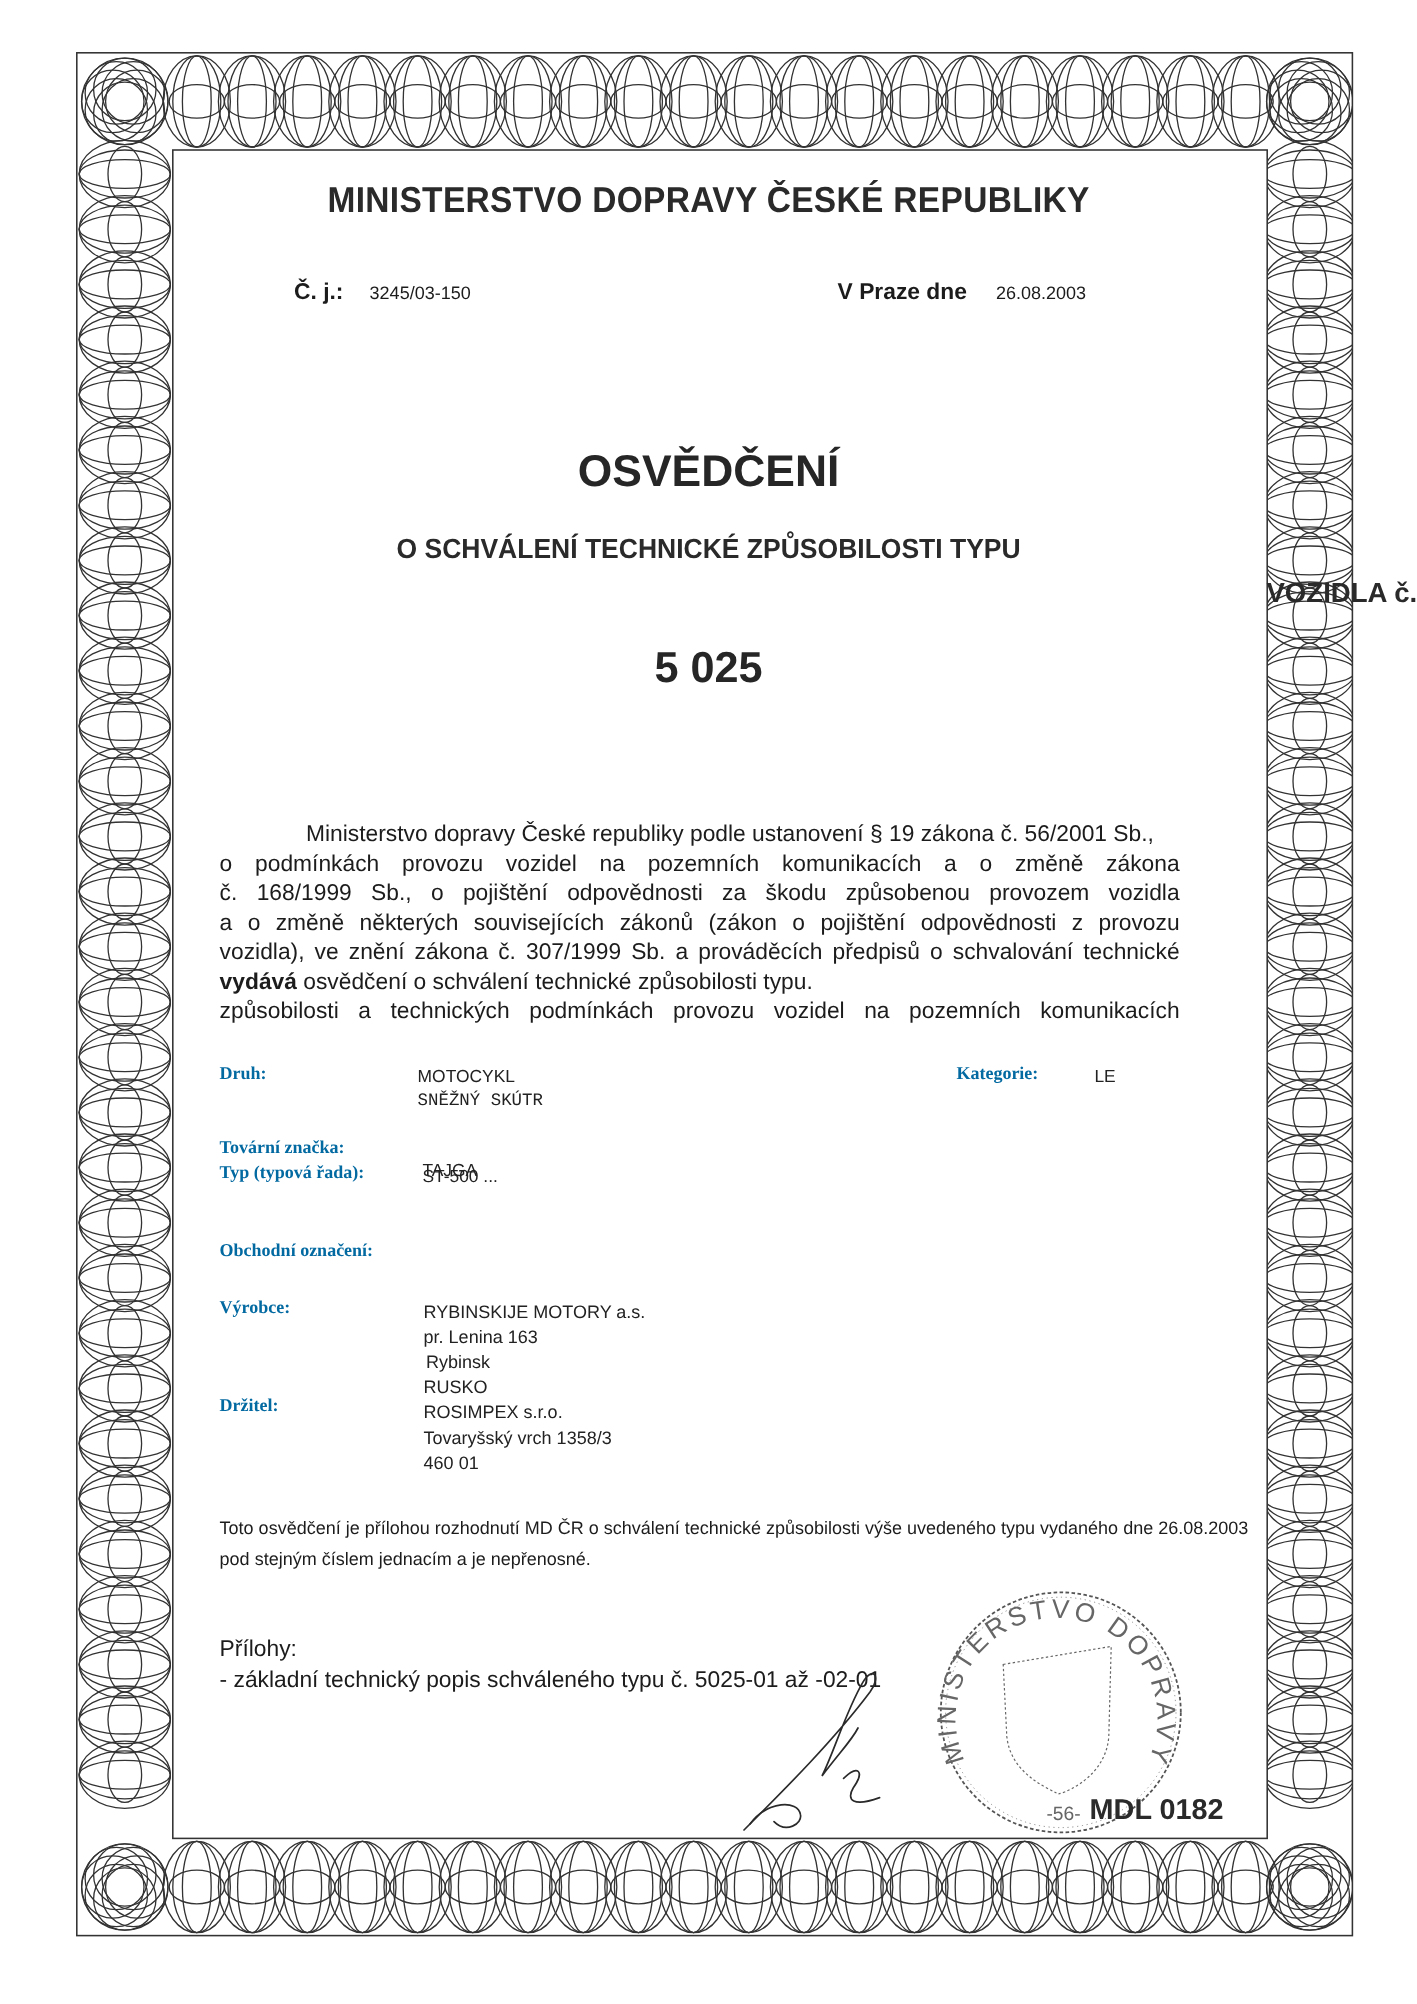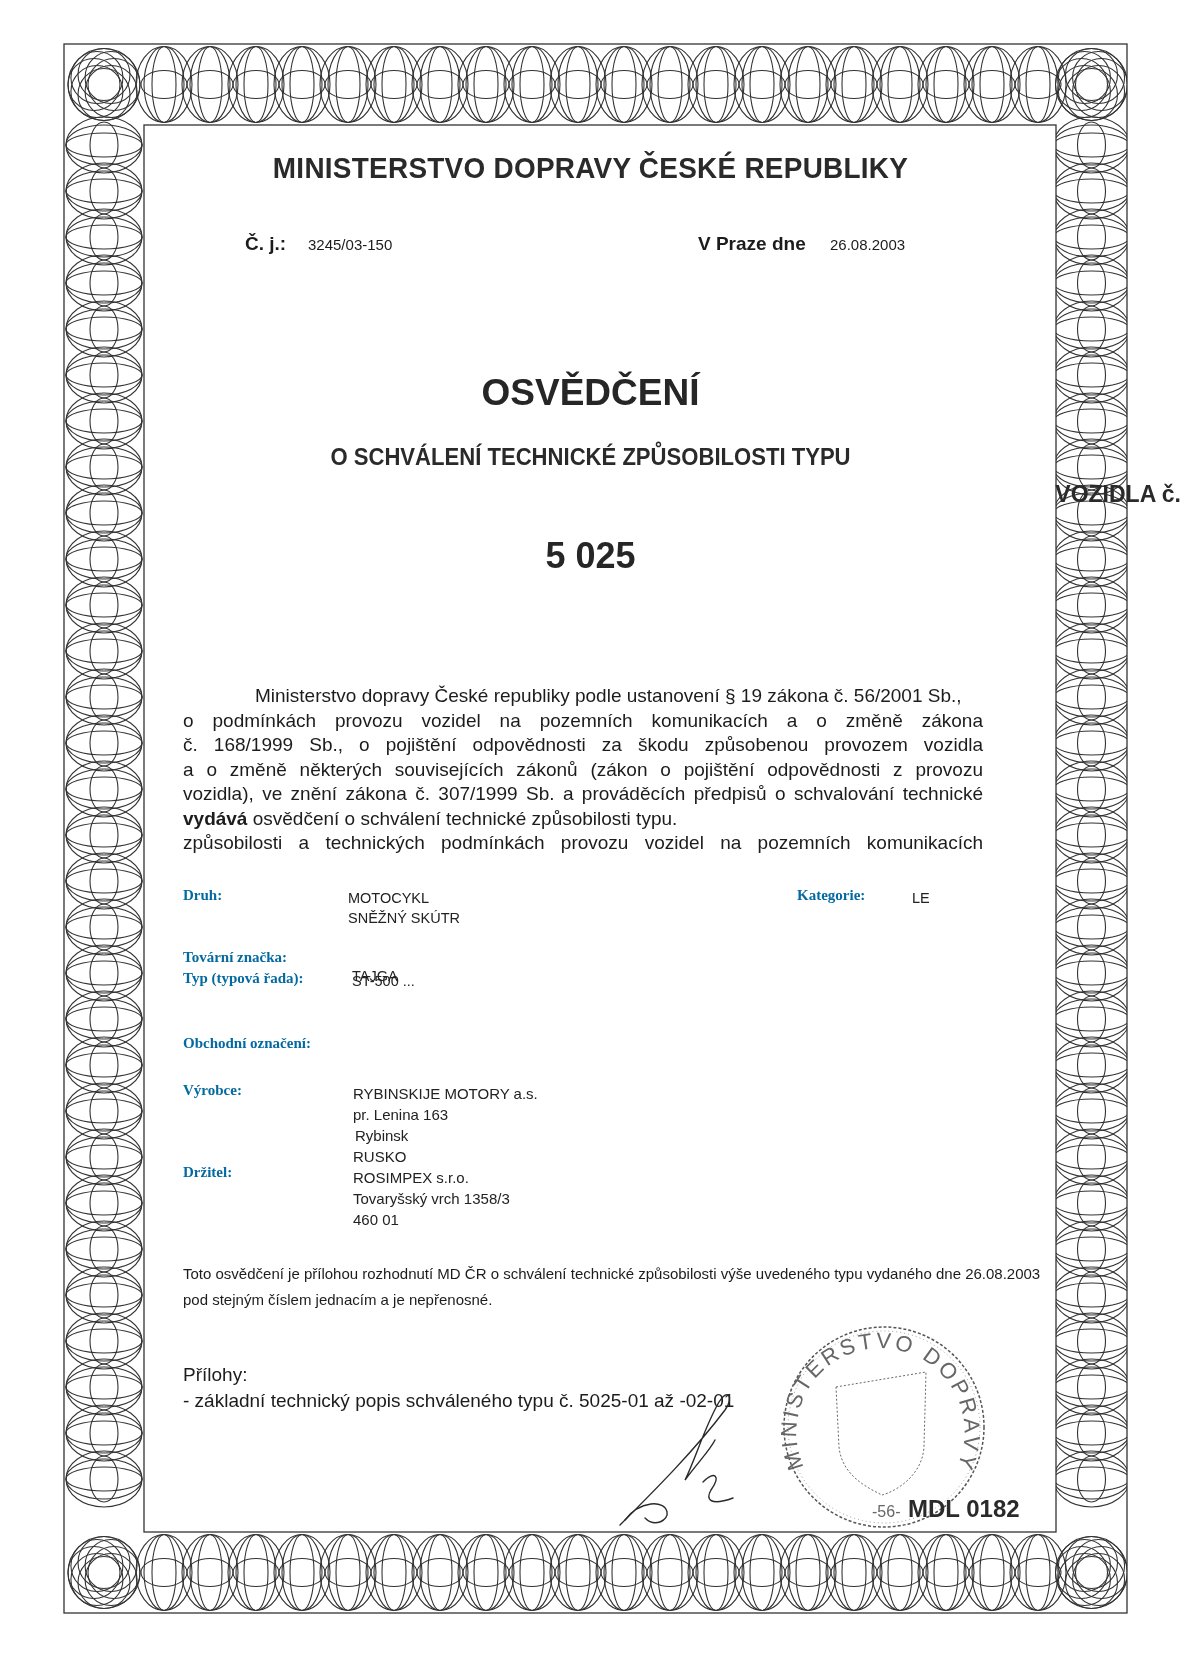--- a/index.html
+++ b/index.html
@@ -505,21 +505,21 @@
   <span class="line justify">o podmínkách provozu vozidel na pozemních komunikacích a o změně zákona</span>
   <span class="line justify">č. 168/1999 Sb., o pojištění odpovědnosti za škodu způsobenou provozem vozidla</span>
   <span class="line justify">a o změně některých souvisejících zákonů (zákon o pojištění odpovědnosti z provozu</span>
   <span class="line justify">vozidla), ve znění zákona č. 307/1999 Sb. a prováděcích předpisů o schvalování technické</span>
   <span class="line"><span class="bold">vydává</span><span> osvědčení o schválení technické způsobilosti typu.</span></span>
   <span class="line justify">způsobilosti a technických podmínkách provozu vozidel na pozemních komunikacích</span>
 </div>
 
 <div class="abs serif lbl" style="left:183px; top:887px;">Druh:</div>
 <div class="abs cond val" style="left:348px; top:890px;">MOTOCYKL</div>
-<div class="abs cond val" style="left:348px; top:910px;">SNĚŽNÝ SKÚTR</div>
+<div class="abs cond val" style="left:348px; top:910px;font-family:Liberation Mono, monospace;">SNĚŽNÝ SKÚTR</div>
 <div class="abs serif lbl" style="left:797px; top:887px;">Kategorie:</div>
 <div class="abs cond val" style="left:912px; top:890px;">LE</div>
 
 <div class="abs serif lbl" style="left:183px; top:949px;">Tovární značka:</div>
 <div class="abs cond val" style="left:352px; top:968px;">TAJGA</div>
 <div class="abs serif lbl" style="left:183px; top:970px;">Typ (typová řada):</div>
 <div class="abs cond val" style="left:352px; top:973px;">ST-500 ...</div>
 
 <div class="abs serif lbl" style="left:183px; top:1035px;">Obchodní označení:</div>
 <div class="abs cond val" style="left:400px; top:1038px;"></div>

